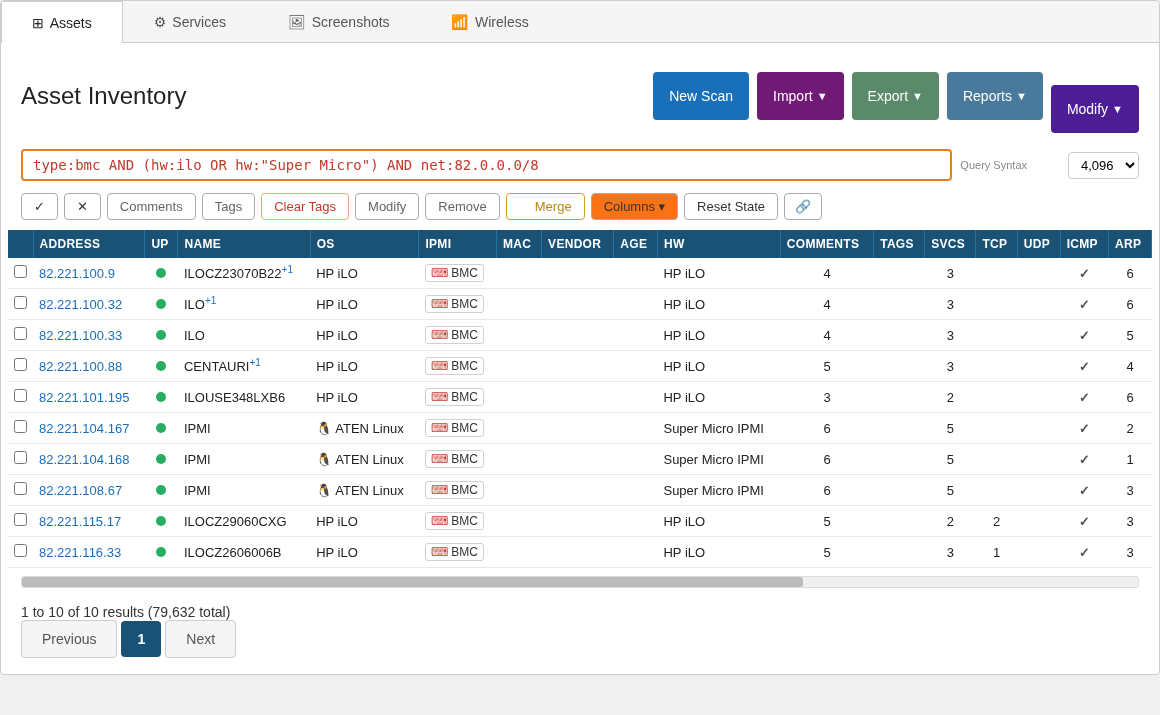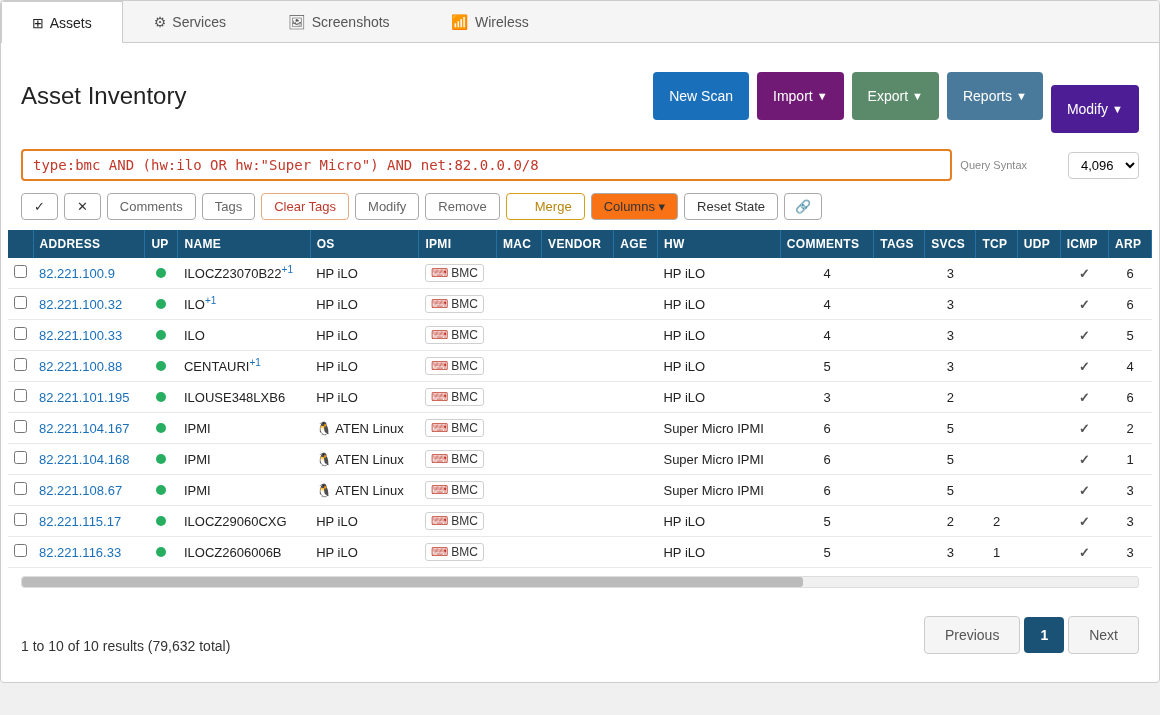--- a/index.html
+++ b/index.html
@@ -71,21 +71,21 @@
     .check-mark { color: #555; font-weight: bold; }
 
     .linux-icon { color: #333; font-size: 13px; }
 
     
     .scrollbar-wrap { padding: 8px 20px 0; }
     .scrollbar-track { height: 12px; background: #f0f0f0; border: 1px solid #ddd; border-radius: 3px; position: relative; }
     .scrollbar-thumb { height: 100%; width: 70%; background: #bbb; border-radius: 3px; position: absolute; left: 0; }
 
     
-    .table-footer { display: flex; align-items: flex-end; justify-content: space-between; padding: 28px 20px; }
+    .table-footer { display: flex; align-items: flex-start; justify-content: space-between; padding: 16px 20px; flex-direction: column; }
     .results-text { font-size: 14px; color: #333; font-weight: 500; }
     .pagination { display: flex; align-items: center; gap: 4px; }
     .page-btn { padding: 10px 20px; border: 1px solid #ccc; background: #f5f5f5; color: #555; border-radius: 4px; cursor: pointer; font-size: 14px; }
     .page-num { padding: 10px 16px; background: #1a5276; color: #fff; border-radius: 4px; font-size: 14px; font-weight: 600; cursor: pointer; }
 
     .checkbox-cell { width: 24px; }
     input[type="checkbox"] { cursor: pointer; }
   </style>
 </head>
 <body>

